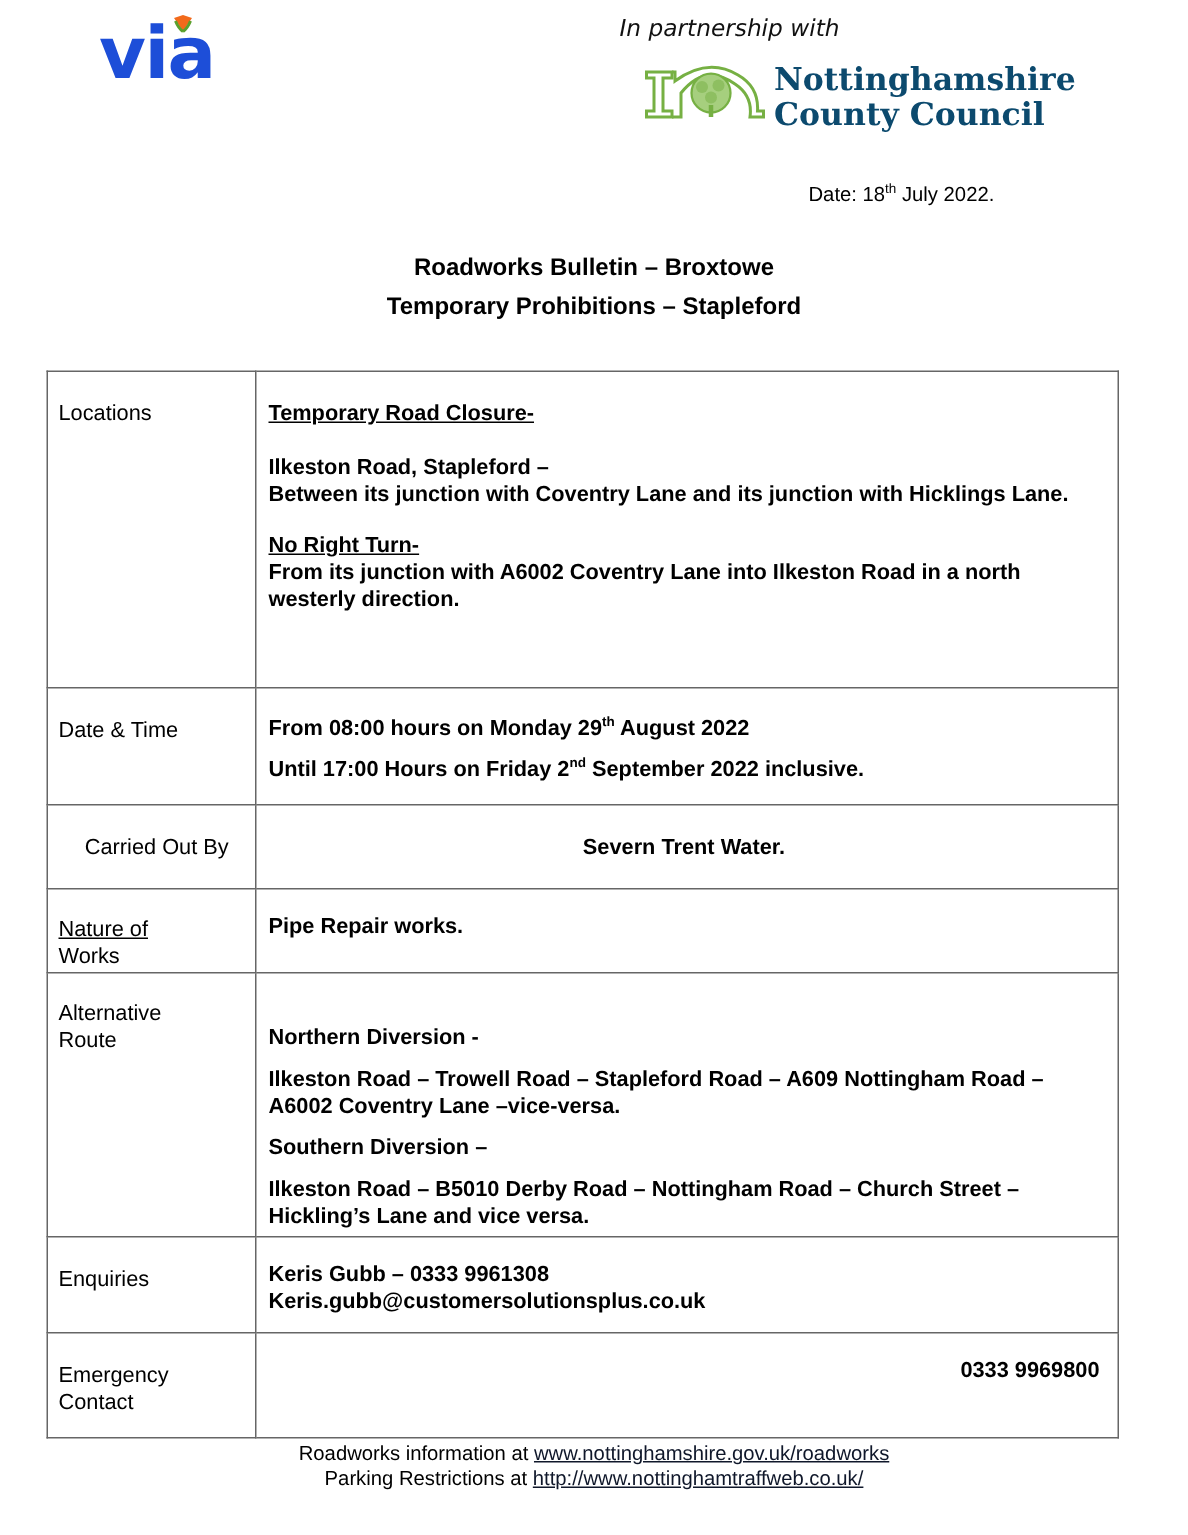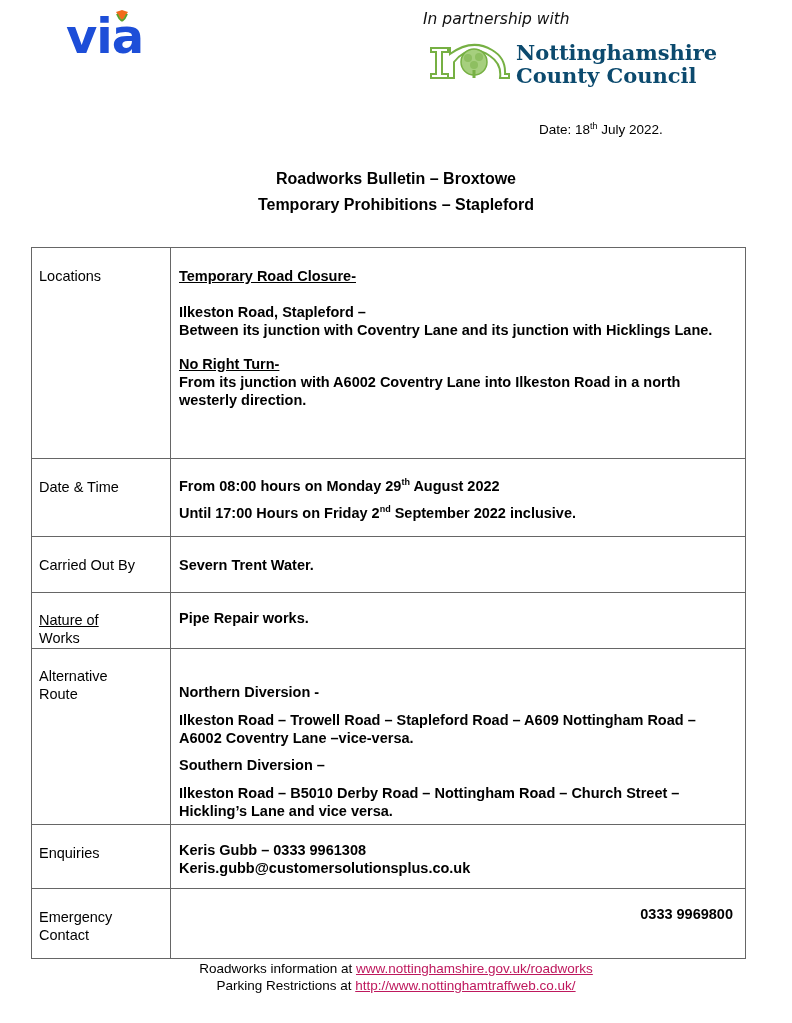--- a/index.html
+++ b/index.html
@@ -5,21 +5,21 @@
   html, body { margin: 0; padding: 0; background: #ffffff; }
   body { width: 792px; height: 1023px; position: relative; overflow: hidden;
          font-family: "Liberation Sans", sans-serif; color: #000; }
 
   
   .via-logo { position: absolute; left: 66px; top: 8px; width: 112px; height: 56px; }
   .via-text { position: absolute; left: 0; top: 0; font-family: "DejaVu Sans", sans-serif; font-weight: bold;
               font-size: 48px; color: #1d4ed8; letter-spacing: -1px; line-height: 56px; }
   .via-leaf { position: absolute; left: 48px; top: 0px; width: 16px; height: 14px; }
 
-  .partner-text { position: absolute; left: 423px; top: 10px; font-family: "DejaVu Sans", sans-serif;
+  .partner-text { position: absolute; left: 413px; top: 10px; font-family: "DejaVu Sans", sans-serif;
                   font-style: italic; font-size: 15.5px; color: #111; }
   .ncc-emblem { position: absolute; left: 430px; top: 42px; width: 80px; height: 42px; }
   .ncc-name { position: absolute; left: 516px; top: 41px; font-family: "DejaVu Serif", serif; font-weight: bold;
               color: #0c4a6e; font-size: 21px; line-height: 23px; }
 
   .date-line { position: absolute; left: 539px; top: 122px; font-size: 13.5px; }
   .date-line sup { font-size: 9px; }
 
   .title { position: absolute; left: 0; width: 792px; text-align: center; font-weight: bold; font-size: 16px; }
   .title.l1 { top: 170px; }
@@ -33,21 +33,21 @@
   .value-cell { padding-left: 8px !important; padding-right: 12px !important; font-size: 14.5px; font-weight: bold;
                 line-height: 18px; }
   .label-text { display: block; padding-top: 19px; }
   .u { text-decoration: underline; }
   p { margin: 0; }
   sup { font-size: 9px; line-height: 0; }
 
   .footer { position: absolute; left: 0; width: 792px; text-align: center; font-size: 13.5px; }
   .footer.f1 { top: 961px; }
   .footer.f2 { top: 978px; }
-  .footer a { color: #be185d; text-decoration: underline; }
+  .footer a { color: #0f172a; text-decoration: underline; }
 </style>
 </head>
 <body>
 
 <div class="via-logo">
   <span class="via-text">via</span>
   <svg class="via-leaf" viewBox="0 0 16 14">
     <path d="M8 2 L14 4 L8 13 L2 4 Z" fill="#f26a1b"></path>
     <path d="M3 6 Q5 11 8 13" stroke="#5aa02c" stroke-width="2" fill="none"></path>
     <path d="M13 6 Q11 11 8 13" stroke="#5aa02c" stroke-width="2" fill="none"></path>
@@ -91,21 +91,21 @@
   </tr>
   <tr style="height:78px;">
     <td class="label-cell">
           <span class="label-text">Date &amp; Time</span>
         </td>
     <td class="value-cell">
       <p style="margin-top:18px;"><span>From 08:00 hours on Monday 29</span><sup>th</sup><span> August 2022</span></p>
       <p style="margin-top:9px;"><span>Until 17:00 Hours on Friday 2</span><sup>nd</sup><span> September 2022 inclusive.</span></p>
     </td>
   </tr>
-  <tr style="height:56px;">
+  <tr style="height:56px;text-align:center;">
     <td class="label-cell">
           <span class="label-text">Carried Out By</span>
         </td>
     <td class="value-cell">
           <p style="margin-top:19px;">Severn Trent Water.</p>
         </td>
   </tr>
   <tr style="height:56px;">
     <td class="label-cell">
       <span class="label-text" style="padding-top:18px;text-decoration:underline;">Nature of</span>

